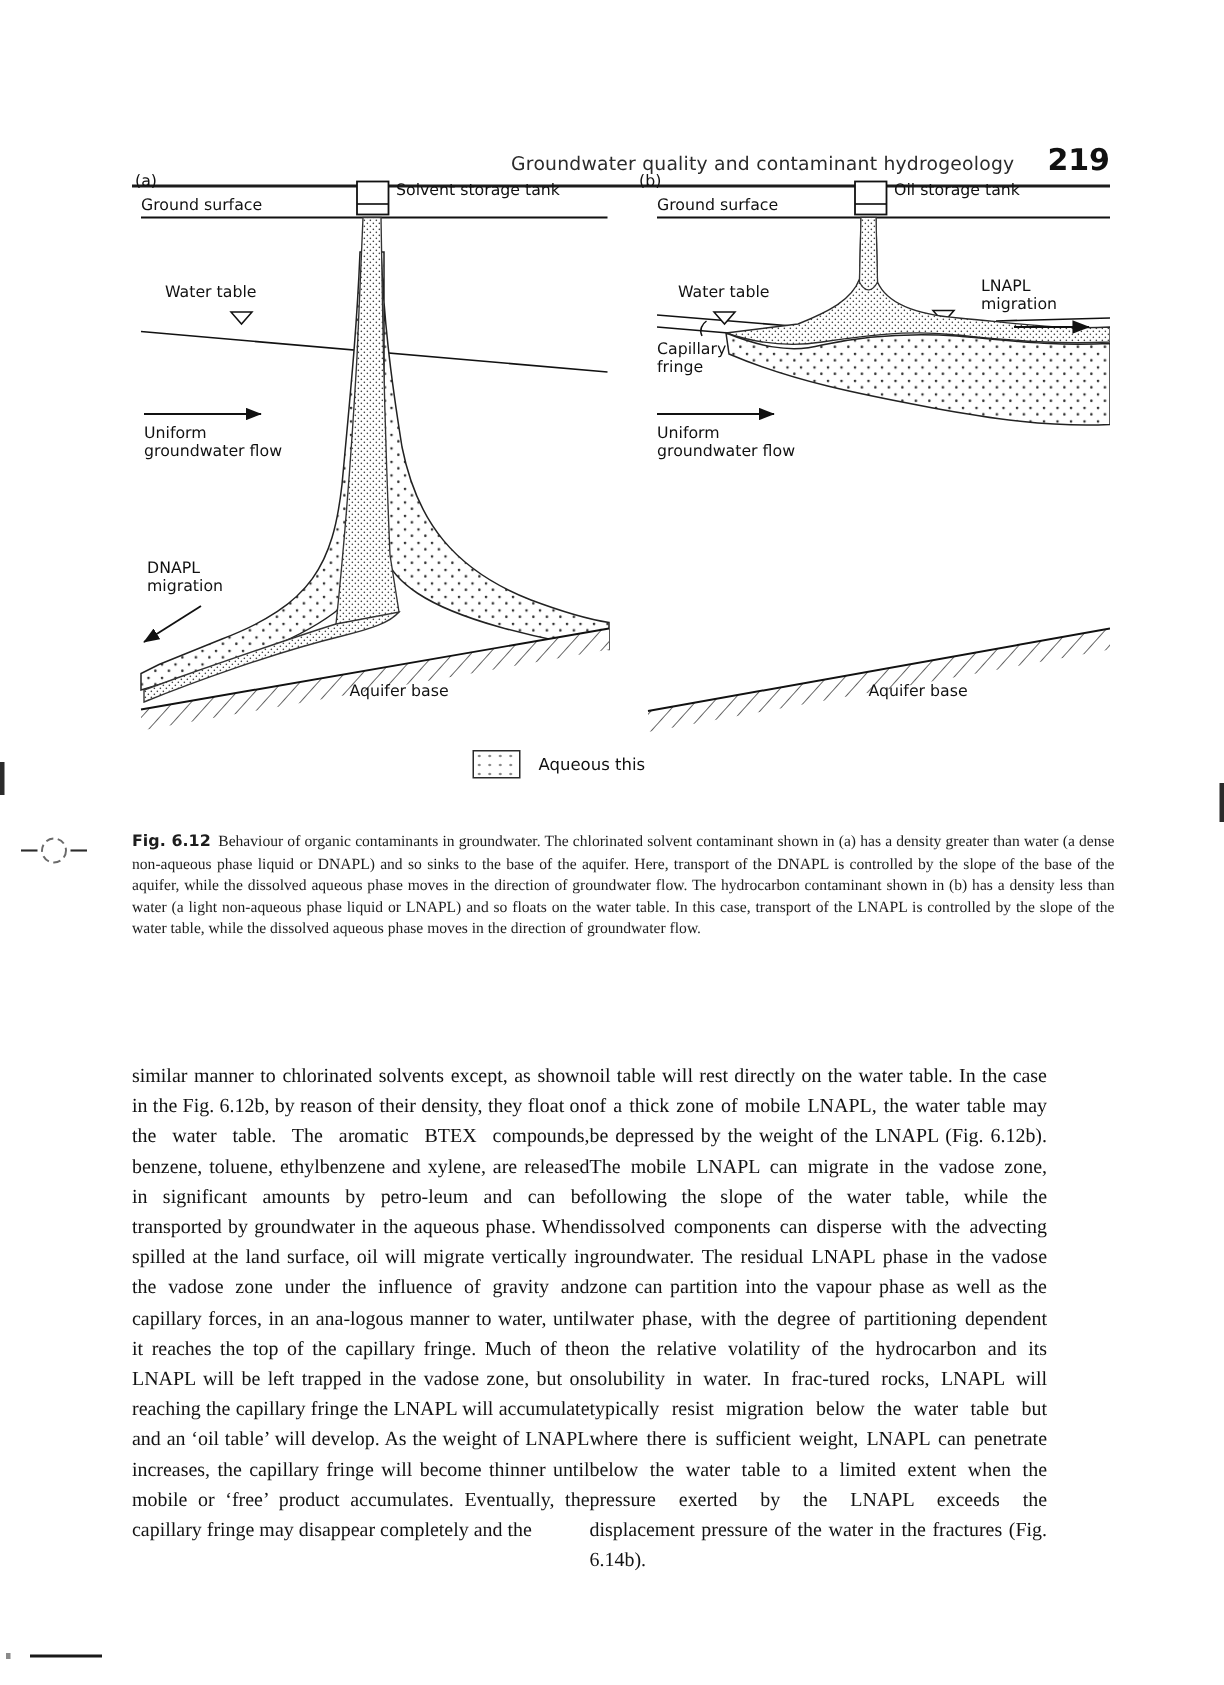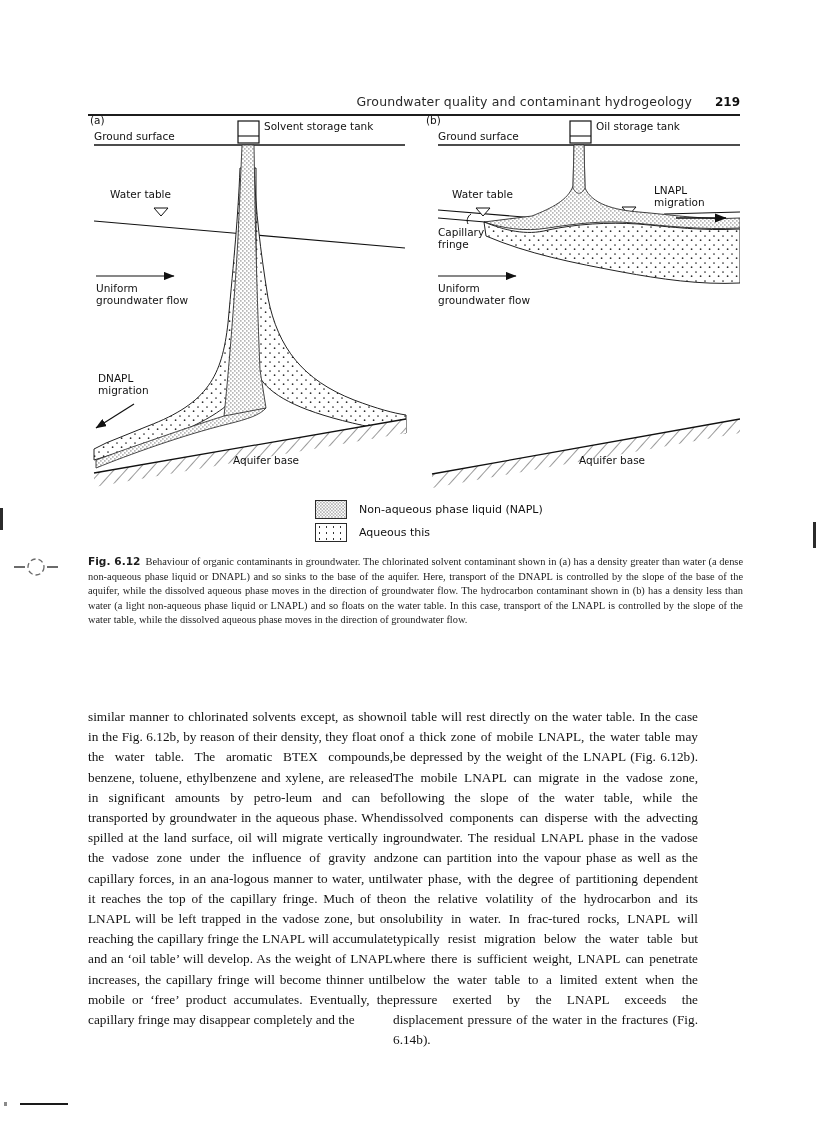--- a/index.html
+++ b/index.html
@@ -61,21 +61,21 @@
     gap: 22px;
   }
   .header-title {
     font-family: "DejaVu Sans", sans-serif;
     font-size: 12.5px;
     letter-spacing: 0.15px;
     color: #2a2a2a;
   }
   .header-pageno {
     font-family: "DejaVu Sans", sans-serif;
-    font-size: 12px;
+    font-size: 20px;
     font-weight: bold;
     color: #111;
     min-width: 26px;
     text-align: right;
   }
   .header-rule {
     margin-top: 5px;
     height: 2.2px;
     background: #1c1c1c;
     width: 100%;
@@ -306,24 +306,20 @@
 
     <path d="M 8,366 L 316,311 L 316,325 L 8,380 Z" fill="url(#hatchA)" stroke="none"></path>
     <line x1="8" y1="366" x2="316" y2="311" stroke="#111" stroke-width="1.3"></line>
     <text class="fig-label" x="155" y="356">Aquifer base</text>
   </g>
 </svg>
 </div>
 
 <div class="legend">
   <div class="legend-row">
-    <div class="legend-swatch napl"></div>
-    <span class="legend-text">Non-aqueous phase liquid (NAPL)</span>
-  </div>
-  <div class="legend-row">
     <div class="legend-swatch aqueous"></div>
     <span class="legend-text">Aqueous this</span>
   </div>
 </div>
 
 <div class="caption">
   <span class="caption-lead">Fig. 6.12</span><span>Behaviour of organic contaminants in groundwater. The chlorinated solvent contaminant shown in (a) has a density greater than water (a dense non-aqueous phase liquid or DNAPL) and so sinks to the base of the aquifer. Here, transport of the DNAPL is controlled by the slope of the base of the aquifer, while the dissolved aqueous phase moves in the direction of groundwater flow. The hydrocarbon contaminant shown in (b) has a density less than water (a light non-aqueous phase liquid or LNAPL) and so floats on the water table. In this case, transport of the LNAPL is controlled by the slope of the water table, while the dissolved aqueous phase moves in the direction of groundwater flow.</span>
 </div>
 
 <div class="body-cols">

